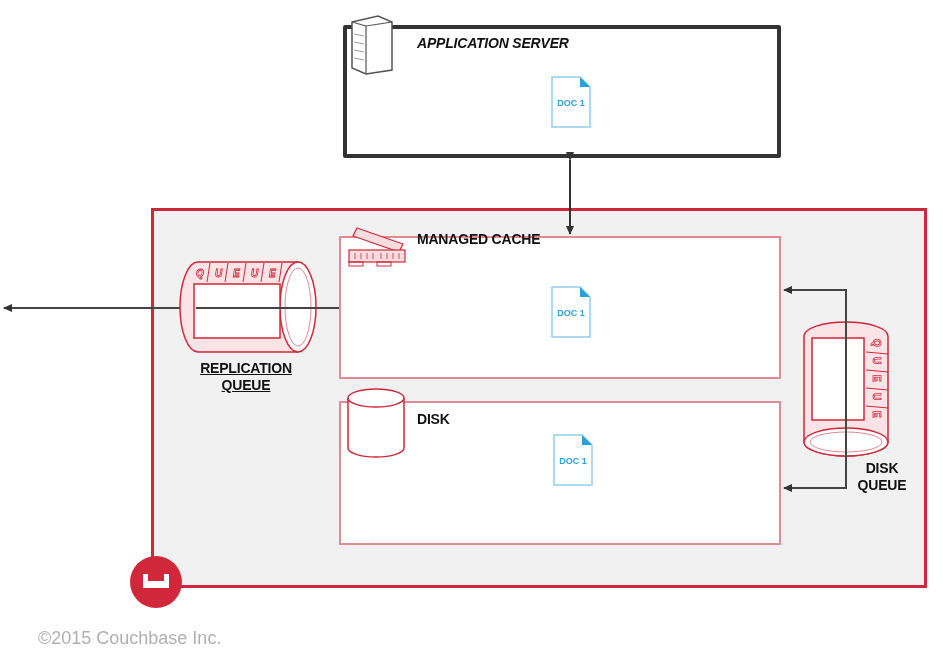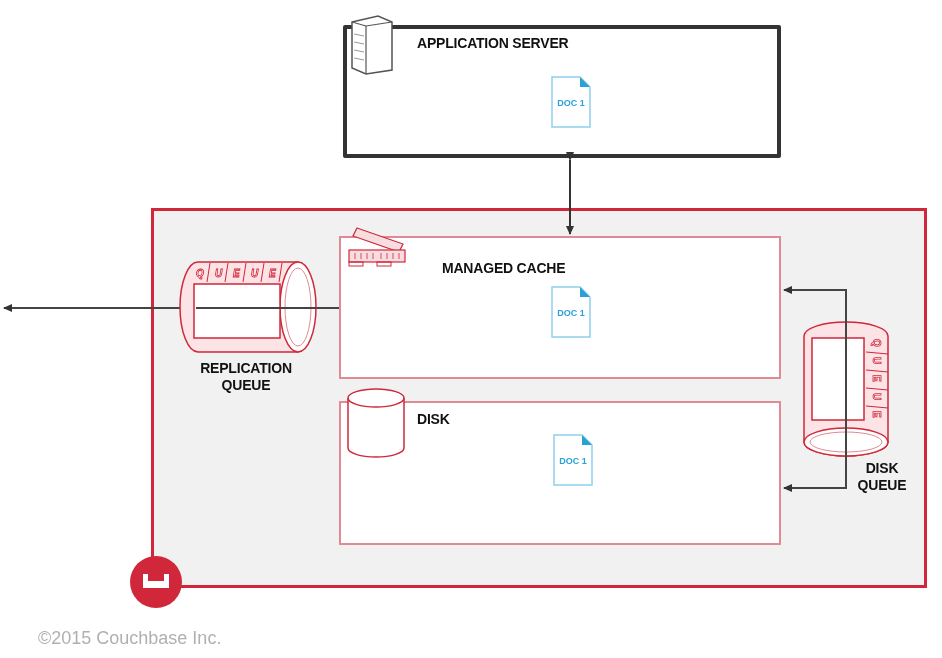--- a/index.html
+++ b/index.html
@@ -34,21 +34,21 @@
   <path d="M4,8 L30,2 L44,8 L44,56 L18,60 L4,54 Z" fill="#fff" stroke="#555" stroke-width="1.5"></path>
   <path d="M4,8 L18,12 L44,8" fill="none" stroke="#555" stroke-width="1.2"></path>
   <line x1="18" y1="12" x2="18" y2="60" stroke="#555" stroke-width="1.2"></line>
   <g stroke="#999" stroke-width="1">
     <line x1="6" y1="20" x2="16" y2="22"></line>
       <line x1="6" y1="28" x2="16" y2="30"></line>
     <line x1="6" y1="36" x2="16" y2="38"></line>
       <line x1="6" y1="44" x2="16" y2="46"></line>
   </g>
 </svg>
-<div class="abs label" style="left:417px;top:35px;">APPLICATION SERVER</div>
+<div class="abs label" style="left:417px;top:35px;font-style:italic;">APPLICATION SERVER</div>
 <svg class="abs doc" style="left:551px;top:76px;">
   <path d="M1,1 L29,1 L39,11 L39,51 L1,51 Z" fill="#fff" stroke="#8fd0ef" stroke-width="1.5"></path>
   <path d="M29,1 L29,11 L39,11 Z" fill="#29a0d8"></path>
   <text class="doc-text" x="20" y="30" text-anchor="middle">DOC 1</text>
 </svg>
 
 <div class="abs cachebox"></div>
 <svg class="abs" style="left:347px;top:224px;width:62px;height:48px;">
   <g fill="#f7dde0" stroke="#d0273a" stroke-width="1.2">
     <path d="M10,4 L56,20 L52,28 L6,12 Z"></path>
@@ -60,21 +60,21 @@
       <line x1="20" y1="29" x2="20" y2="35"></line>
     <line x1="26" y1="29" x2="26" y2="35"></line>
       <line x1="34" y1="29" x2="34" y2="35"></line>
       <line x1="40" y1="29" x2="40" y2="35"></line>
     <line x1="46" y1="29" x2="46" y2="35"></line>
       <line x1="52" y1="29" x2="52" y2="35"></line>
   </g>
   <rect x="2" y="38" width="14" height="4" fill="none" stroke="#d0273a" stroke-width="1"></rect>
   <rect x="30" y="38" width="14" height="4" fill="none" stroke="#d0273a" stroke-width="1"></rect>
 </svg>
-<div class="abs label" style="left:417px;top:260px;margin-left:25px;">MANAGED CACHE</div>
+<div class="abs label" style="left:417px;top:231px;">MANAGED CACHE</div>
 <svg class="abs doc" style="left:551px;top:286px;">
   <path d="M1,1 L29,1 L39,11 L39,51 L1,51 Z" fill="#fff" stroke="#8fd0ef" stroke-width="1.5"></path>
   <path d="M29,1 L29,11 L39,11 Z" fill="#29a0d8"></path>
   <text class="doc-text" x="20" y="30" text-anchor="middle">DOC 1</text>
 </svg>
 
 <div class="abs diskbox"></div>
 <svg class="abs" style="left:346px;top:386px;width:62px;height:76px;">
   <path d="M2,12 L2,62 A28,9 0 0 0 58,62 L58,12" fill="#fff" stroke="#d0273a" stroke-width="1.5"></path>
   <ellipse cx="30" cy="12" rx="28" ry="9" fill="#fff" stroke="#d0273a" stroke-width="1.5"></ellipse>
@@ -112,21 +112,21 @@
       <line x1="106" y1="5" x2="103" y2="24"></line>
   </g>
   <g font-family="Liberation Sans, sans-serif" font-size="10" font-weight="bold" font-style="italic" fill="#fff" stroke="#d0273a" stroke-width="0.8">
     <text x="20" y="19">Q</text>
     <text x="39" y="19">U</text>
     <text x="57" y="19">E</text>
     <text x="75" y="19">U</text>
     <text x="93" y="19">E</text>
   </g>
 </svg>
-<div class="abs label center" style="left:186px;top:360px;width:120px;line-height:17px;">
+<div class="abs label center" style="left:186px;top:360px;width:120px;line-height:17px;text-decoration:underline;">
   <div>REPLICATION</div>
   <div>QUEUE</div>
 </div>
 
 <svg class="abs" style="left:800px;top:318px;width:92px;height:142px;">
   <path d="M4,18 L4,124 A42,14 0 0 0 88,124 L88,18 A42,14 0 0 0 4,18 Z" fill="#fbe3e6" stroke="#d0273a" stroke-width="1.5"></path>
   <ellipse cx="46" cy="124" rx="42" ry="14" fill="#fff" stroke="#d0273a" stroke-width="1.5"></ellipse>
   <ellipse cx="46" cy="124" rx="36" ry="10" fill="none" stroke="#e08a94" stroke-width="1"></ellipse>
   <rect x="12" y="20" width="52" height="82" fill="#fff" stroke="#d0273a" stroke-width="1.5"></rect>
   <line x1="46" y1="0" x2="46" y2="142" stroke="#444" stroke-width="2"></line>

